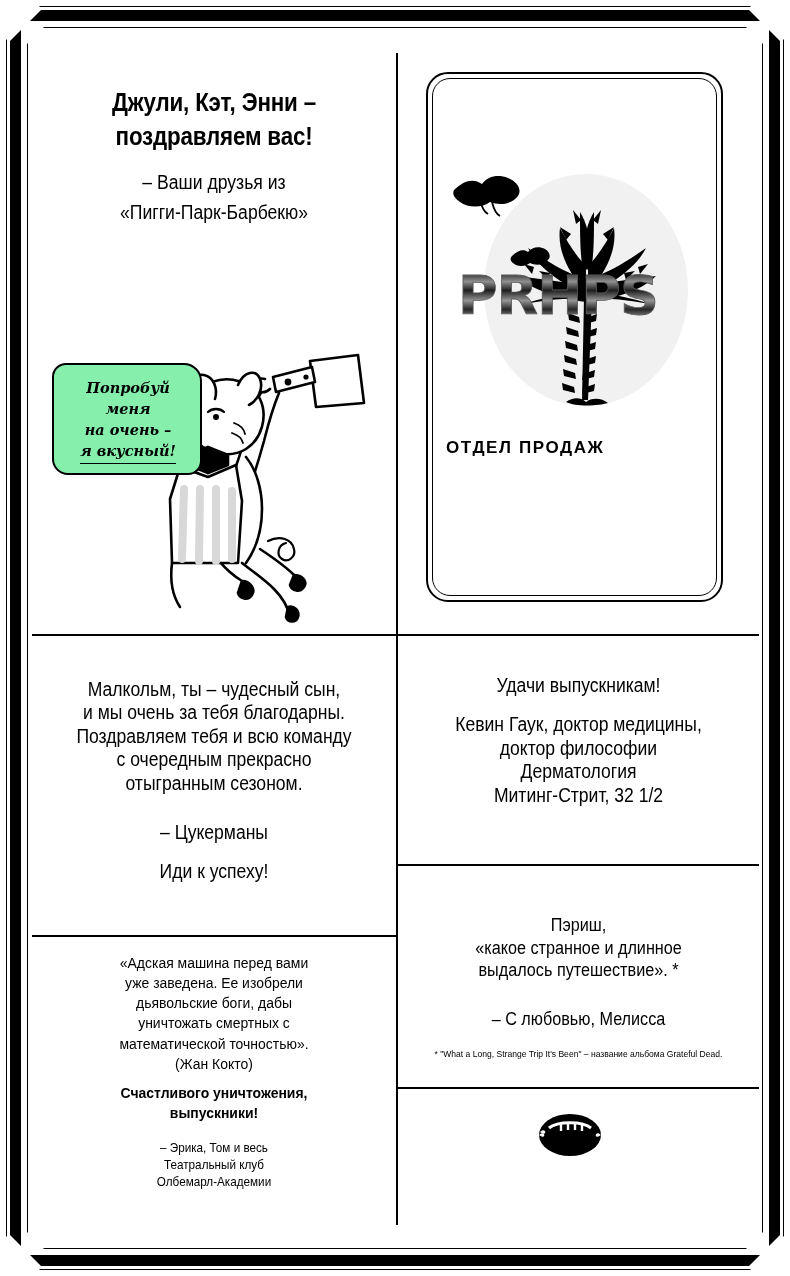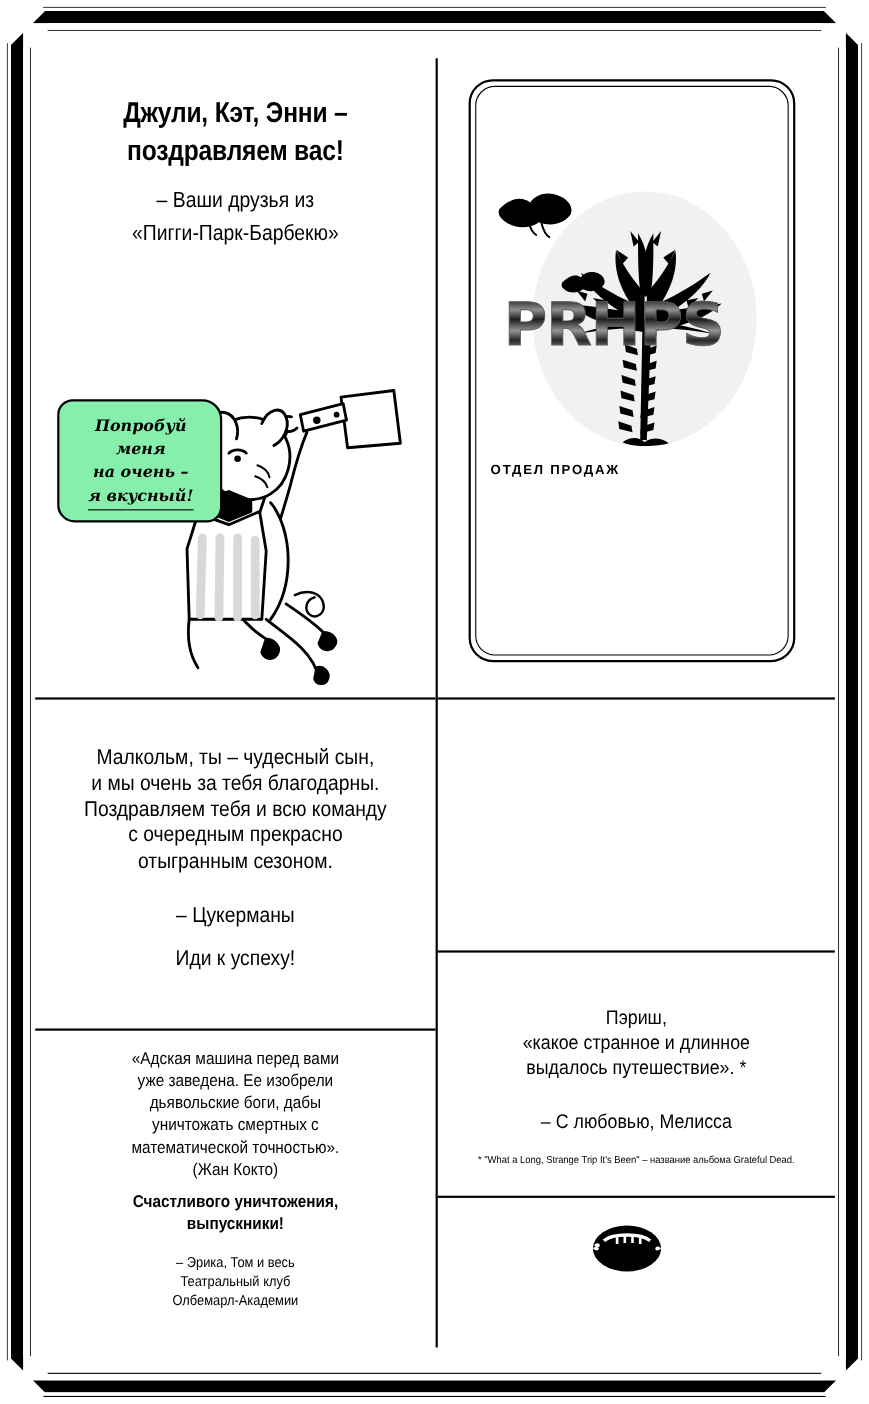--- a/index.html
+++ b/index.html
@@ -162,23 +162,23 @@
     line-height: 1.34;
     letter-spacing: -0.3px;
   }
   .ad-art {
     position: absolute;
     left: 8px; top: 78px;
     width: 281px; height: 258px;
   }
   .ad-dept {
     position: absolute;
-    left: 18px; top: 346px;
+    left: 18px; top: 364px;
     width: 200px;
-    font-size: 12px;
+    font-size: 17px;
     font-weight: bold;
     letter-spacing: 1.6px;
     text-align: left;
   }
   .ad-tag {
     position: absolute;
     left: 8px; top: 372px;
     width: 281px;
     text-align: center;
     font-family: "DejaVu Serif", serif;
@@ -464,20 +464,29 @@
         <div class="cond m-sm">математической точностью».</div>
         <div class="cond m-sm">(Жан Кокто)</div>
         <div class="cond m-sm m-bold gap-sm">Счастливого уничтожения,</div>
         <div class="cond m-sm m-bold">выпускники!</div>
         <div class="cond m-xs gap-md">– Эрика, Том и весь</div>
         <div class="cond m-xs">Театральный клуб</div>
         <div class="cond m-xs">Олбемарл-Академии</div>
       </div>
     </div>
 
+    <div class="panel msg" style="left:366px; top:583px; width:361px; height:228px;">
+      <div style="position:absolute; left:12px; top:38px; width:337px;">
+        <div class="cond m-lg">Удачи выпускникам!</div>
+        <div class="cond m-lg gap-md">Кевин Гаук, доктор медицины,</div>
+        <div class="cond m-lg">доктор философии</div>
+        <div class="cond m-lg">Дерматология</div>
+        <div class="cond m-lg">Митинг-Стрит, 32 1/2</div>
+      </div>
+    </div>
 
     <div class="panel msg" style="left:366px; top:813px; width:361px; height:221px;">
       <div style="position:absolute; left:12px; top:48px; width:337px;">
         <div class="cond m-md">Пэриш,</div>
         <div class="cond m-md">«какое странное и длинное</div>
         <div class="cond m-md">выдалось путешествие». *</div>
         <div class="cond m-md gap-lg">– С любовью, Мелисса</div>
       </div>
       <div class="cond footnote" style="position:absolute; left:6px; top:183px; width:349px;">* "What a Long, Strange Trip It's Been" – название альбома Grateful Dead.</div>
     </div>

